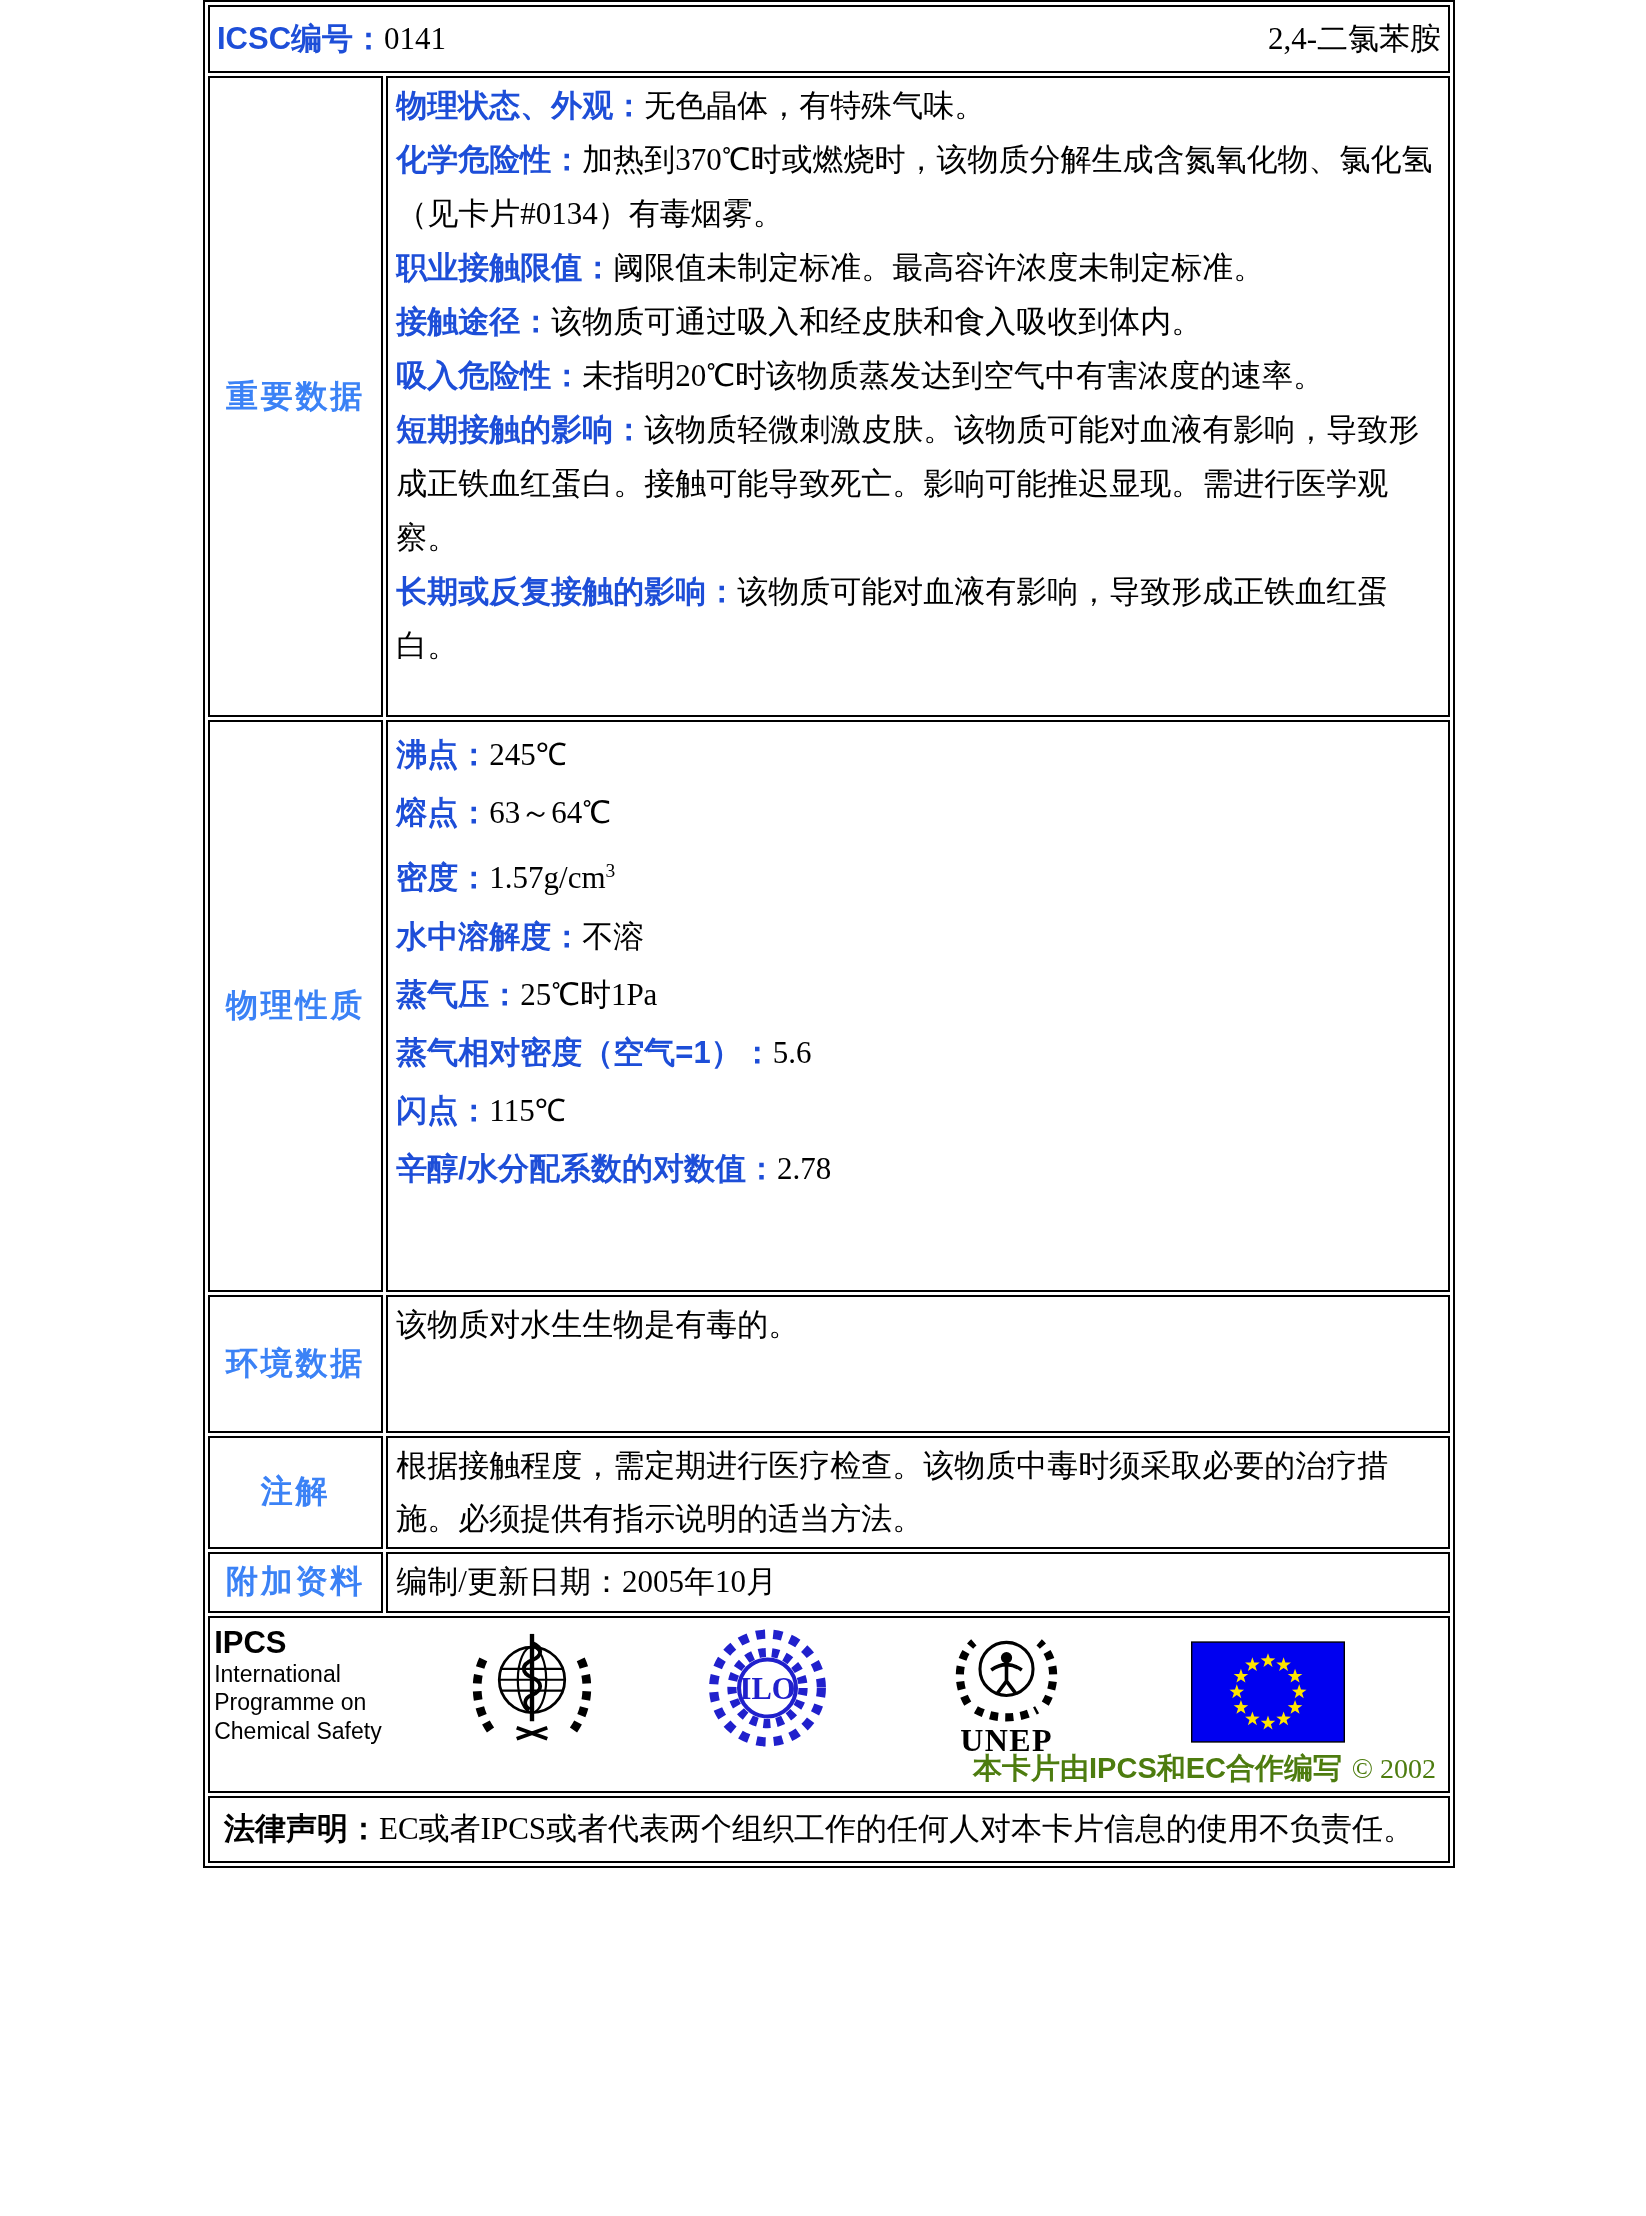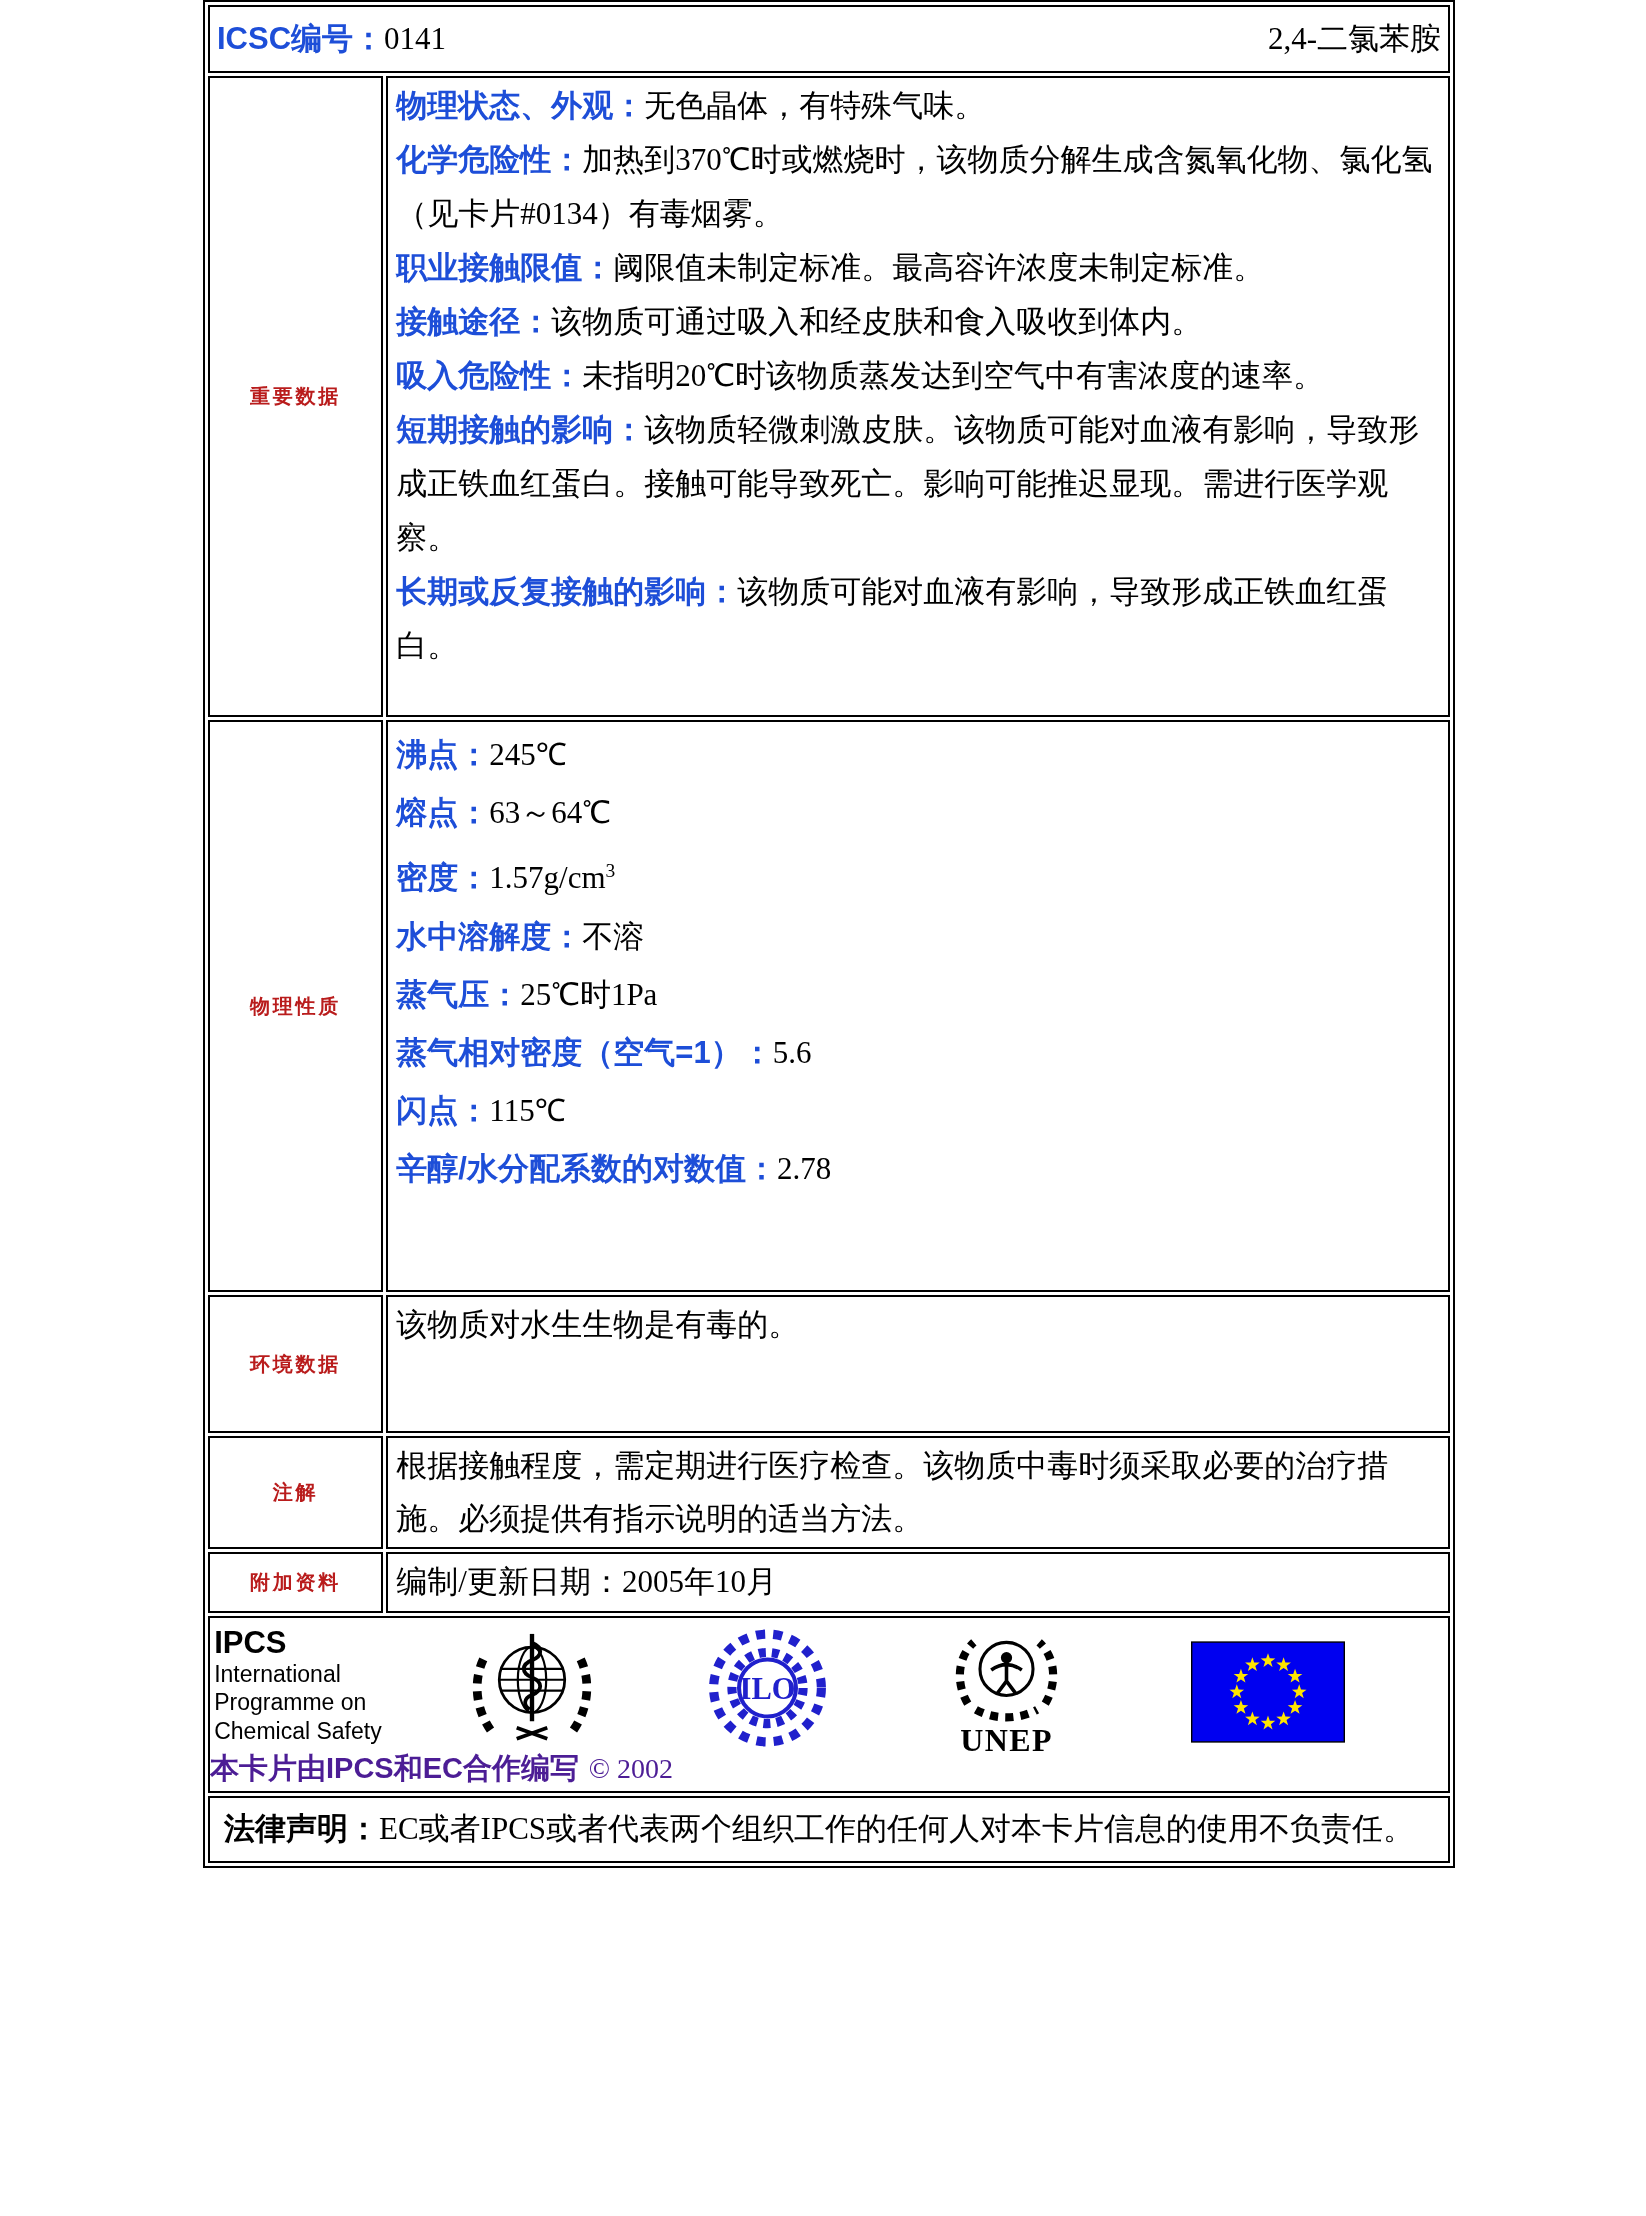--- a/index.html
+++ b/index.html
@@ -38,23 +38,23 @@
   .hdr-flex { display: flex; justify-content: space-between; align-items: center; }
 
   .lbl {
     color: #1d4ed8;
     font-family: "Liberation Sans", sans-serif;
     font-weight: bold;
   }
 
   .label-cell {
     text-align: center; vertical-align: middle;
-    color: #b91c1c;
-    font-family: "Liberation Sans", sans-serif;
-    font-weight: bold; font-size: 20px; letter-spacing: 2.8px;
+    color: #3b82f6;
+    font-family: "Liberation Sans", sans-serif;
+    font-weight: bold; font-size: 32px; letter-spacing: 2.8px;
   }
 
   .content-cell { padding: 1.4px 8.3px; font-size: 31px; line-height: 54px; }
   .content-cell p { margin: 0; }
 
   .r2-content { height: 641px; }
   .r3-content { height: 572px; padding-top: 4.2px; }
   .r3-content .pline { line-height: 58px; }
   sup.t-sup { font-size: 19.5px; }
   .r4-content { height: 138px; }
@@ -73,22 +73,22 @@
   .ilo-logo  { position: absolute; left: 495px; top: 9.7px; width: 125px; height: 122px; }
   .unep-block { position: absolute; left: 734px; top: 4.2px; width: 125px; text-align: center; }
   .unep-logo { width: 125px; height: 102px; display: block; }
   .unep-word {
     font-family: "Liberation Serif", serif; font-weight: bold;
     font-size: 32px; line-height: 33px; color: #000; letter-spacing: 1.4px;
   }
   .eu-flag { position: absolute; left: 981px; top: 23.6px; width: 154px; height: 102px; }
 
   .credit-line {
-    position: absolute; left: 0; right: 0; bottom: 5.6px;
-    text-align: left; color: #4c1d95;
+    position: absolute; left: 0; right: 12px; bottom: 5.6px;
+    text-align: right; color: #4d7c0f;
     font-family: "Liberation Sans", sans-serif;
     font-weight: bold; font-size: 29px; line-height: 33px;
   }
   .credit-copy {
     font-family: "Liberation Serif", serif;
     font-weight: normal; font-size: 28px; margin-left: 9.7px;
   }
 
   .legal-cell { height: 67px; vertical-align: middle; padding: 0 14px; font-size: 31px; }
   .legal-label {

